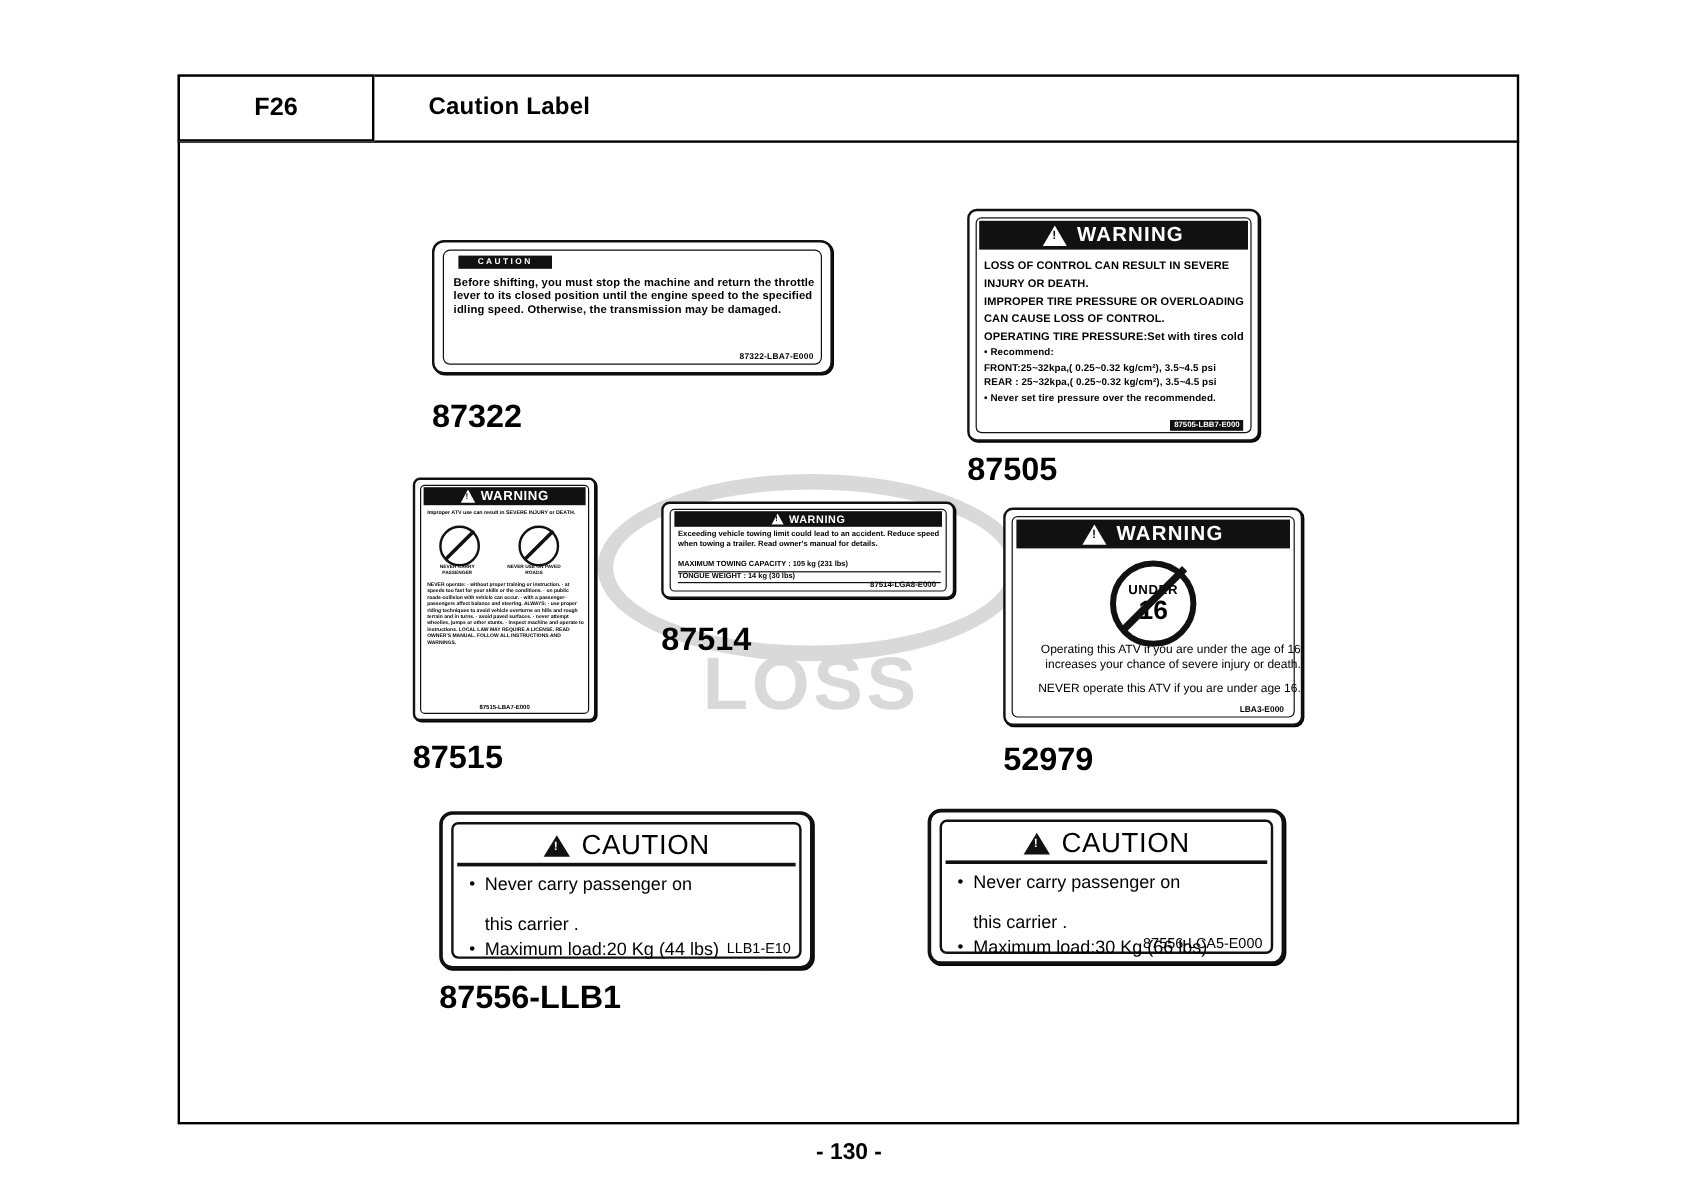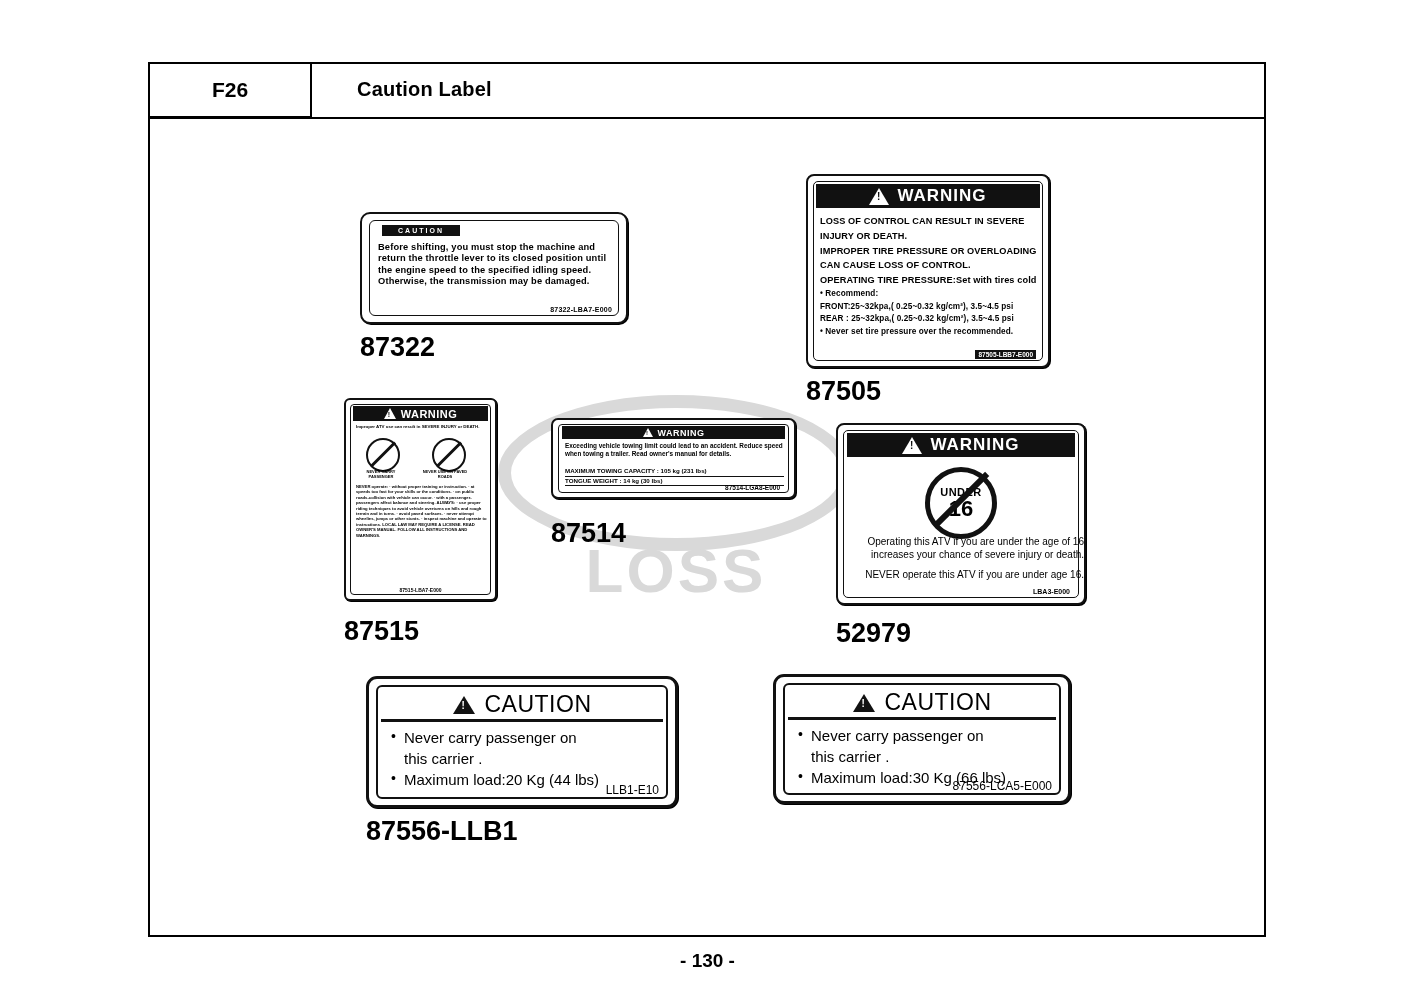--- a/index.html
+++ b/index.html
@@ -55,21 +55,21 @@
   .label{
     position:absolute;background:#fff;border:2px solid #111;border-radius:9px;
     box-sizing:border-box;box-shadow:1px 1px 0 #000;
   }
   .part-no{
     position:absolute;font-size:27px;font-weight:bold;text-align:left;
     white-space:nowrap;
   }
 
   
-  .l87322{left:360px;top:212px;width:268px;height:112px;border-radius:10px;}
+  .l87322{left:360px;top:200px;width:334px;height:112px;border-radius:10px;}
   .l87322 .inner{
     position:absolute;left:7px;top:6px;right:7px;bottom:6px;
     border:1.5px solid #111;border-radius:6px;
   }
   .l87322 .cautionbar{
     position:absolute;left:20px;top:11px;width:78px;height:11px;background:#111;
     color:#fff;font-size:7px;font-weight:bold;letter-spacing:2px;
     display:flex;align-items:center;justify-content:center;
   }
   .l87322 .body{
@@ -194,21 +194,21 @@
   }
   .carrier .cbar .ctri:after{
     content:"!";position:absolute;left:-2px;top:5px;font-size:10px;color:#fff;font-weight:bold;line-height:1;
   }
   .carrier .cword{font-size:23px;letter-spacing:.5px;font-family:"Liberation Sans", sans-serif;}
   .carrier .body{
     position:absolute;left:22px;top:48px;right:14px;font-size:15px;line-height:21px;
   }
   .carrier .body .li{position:relative;padding-left:13px;}
   .carrier .body .li:before{content:"•";position:absolute;left:0;top:-1px;font-size:14px;}
-  .carrier .body .cont{padding-left:13px;}
+  .carrier .body .cont{padding-left:13px;margin-top:12px;}
   .carrier .code{position:absolute;right:16px;bottom:8px;font-size:12px;}
   .l87556llb1{left:366px;top:676px;width:312px;height:132px;}
   .l87556lca5{left:773px;top:674px;width:298px;height:130px;}
 </style>
 </head>
 <body>
 
 <div class="page">
 
   <div class="outer-frame"></div>

